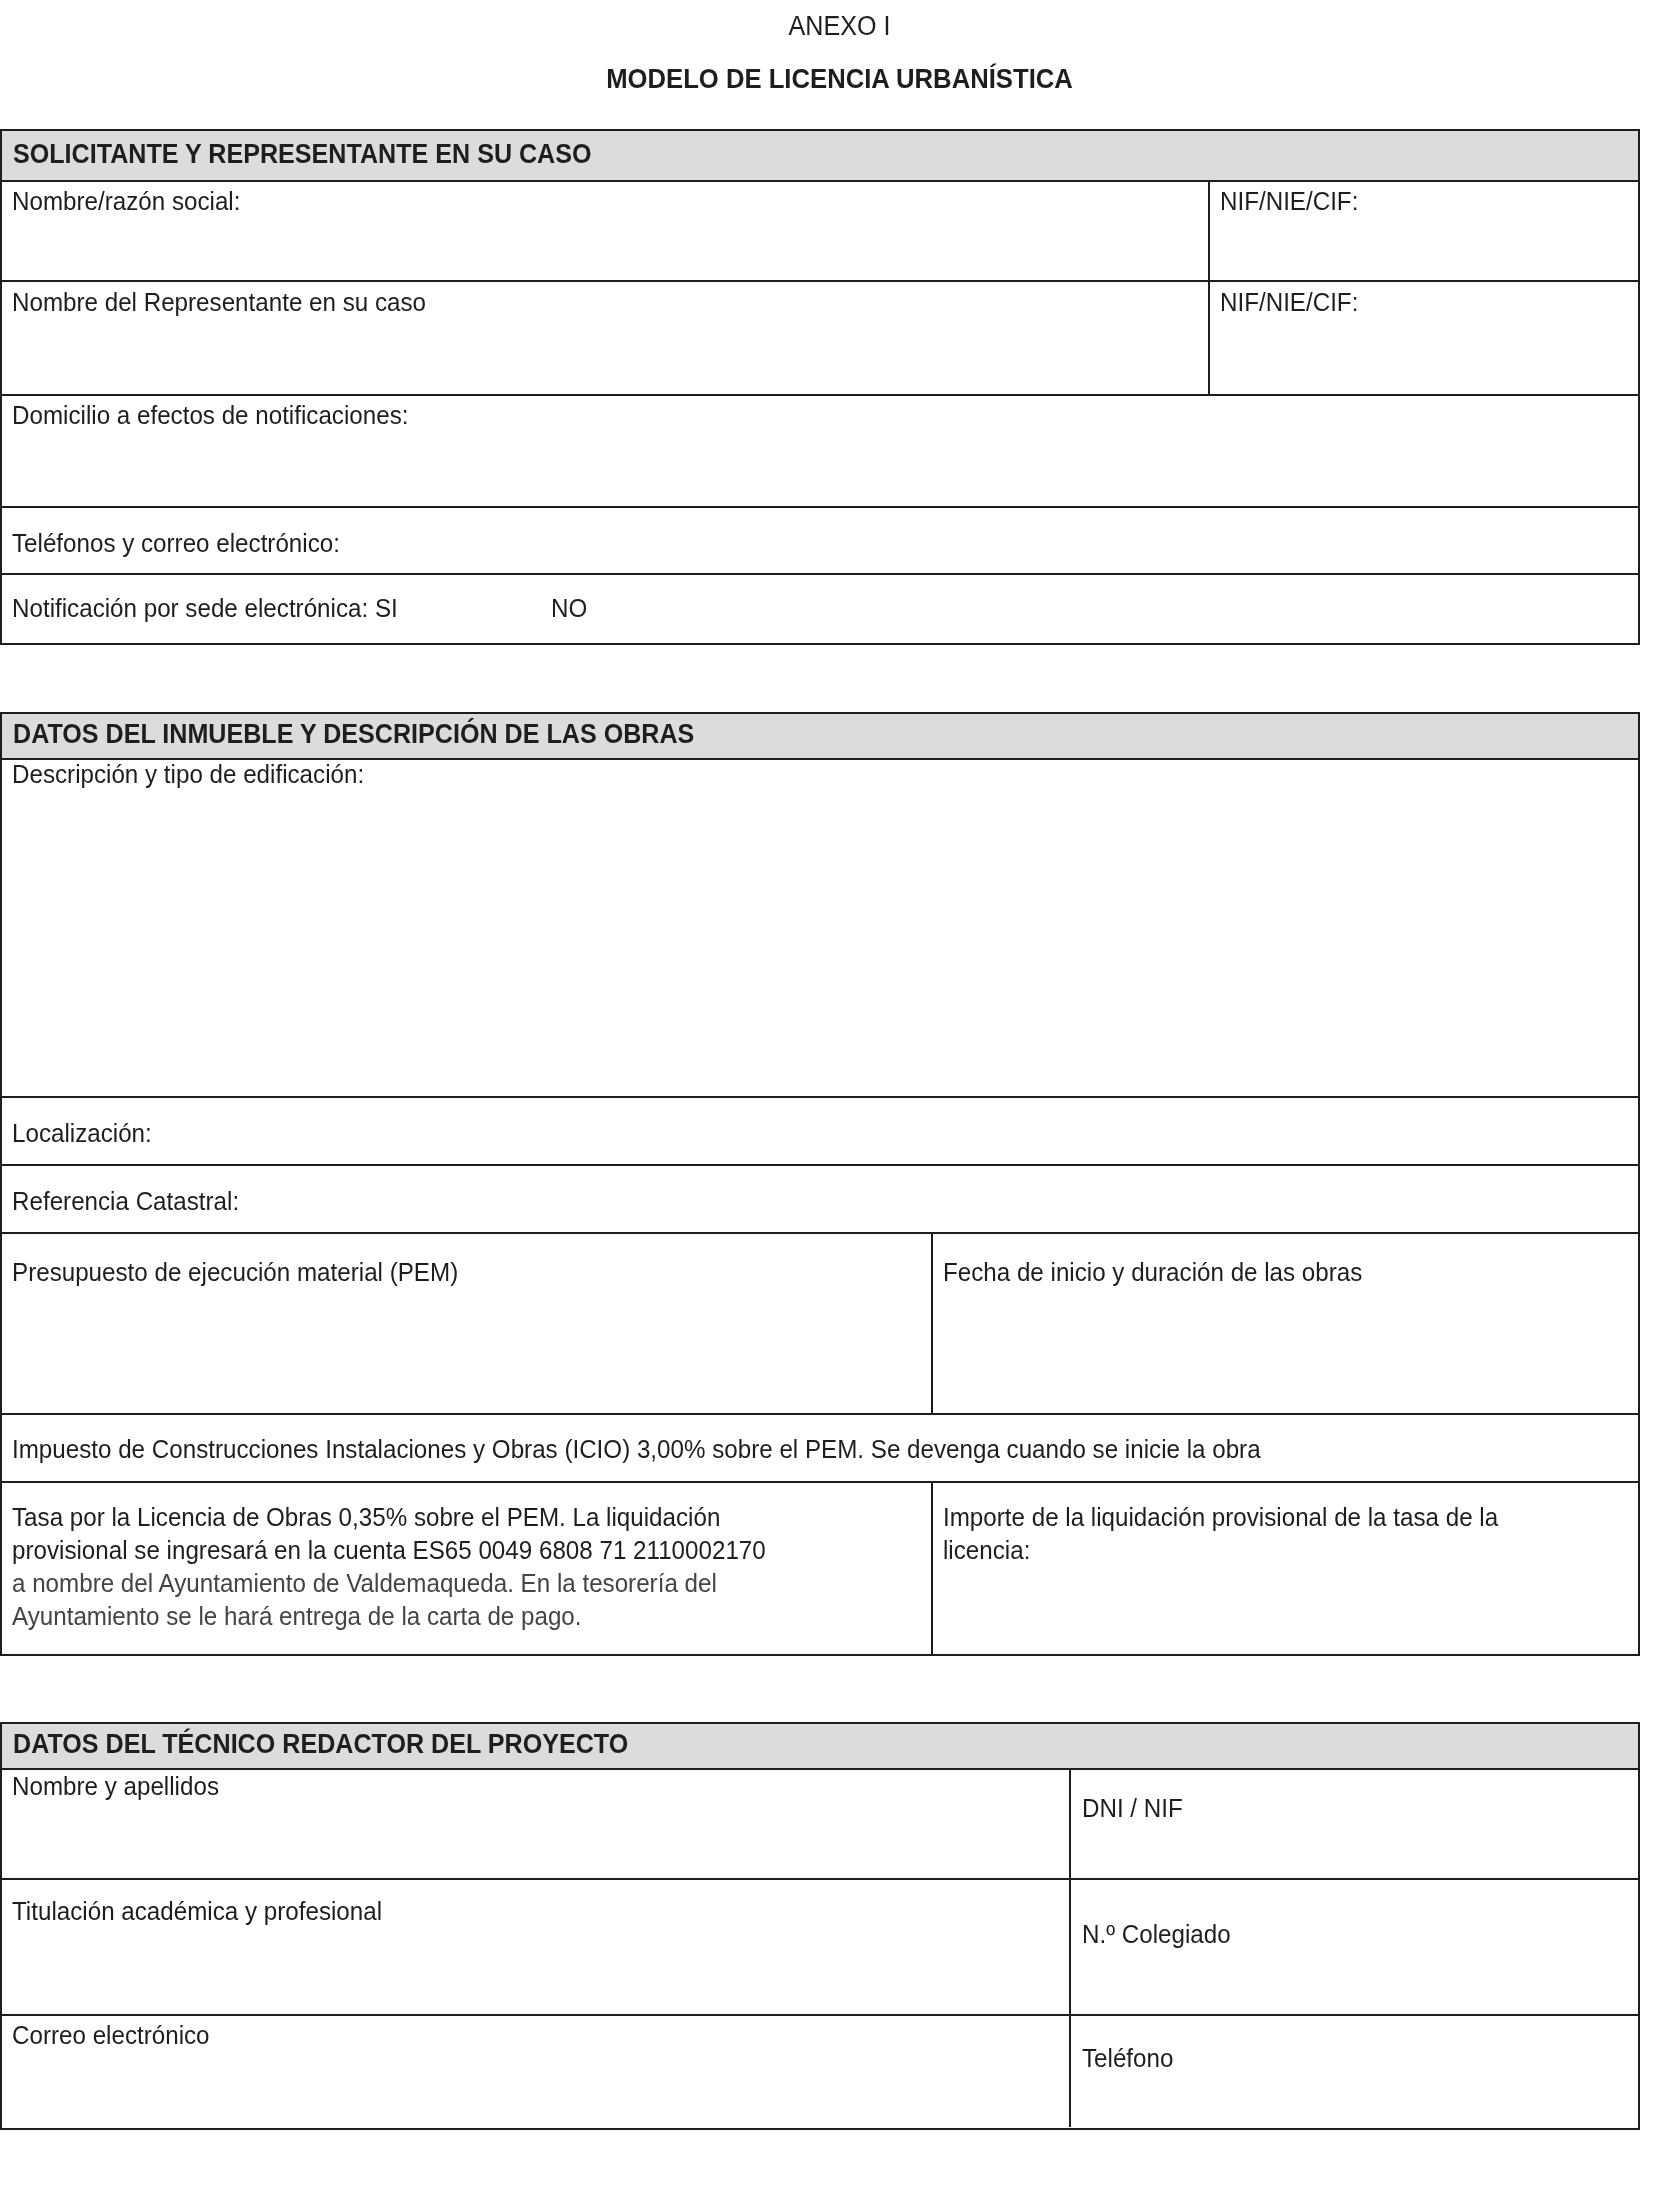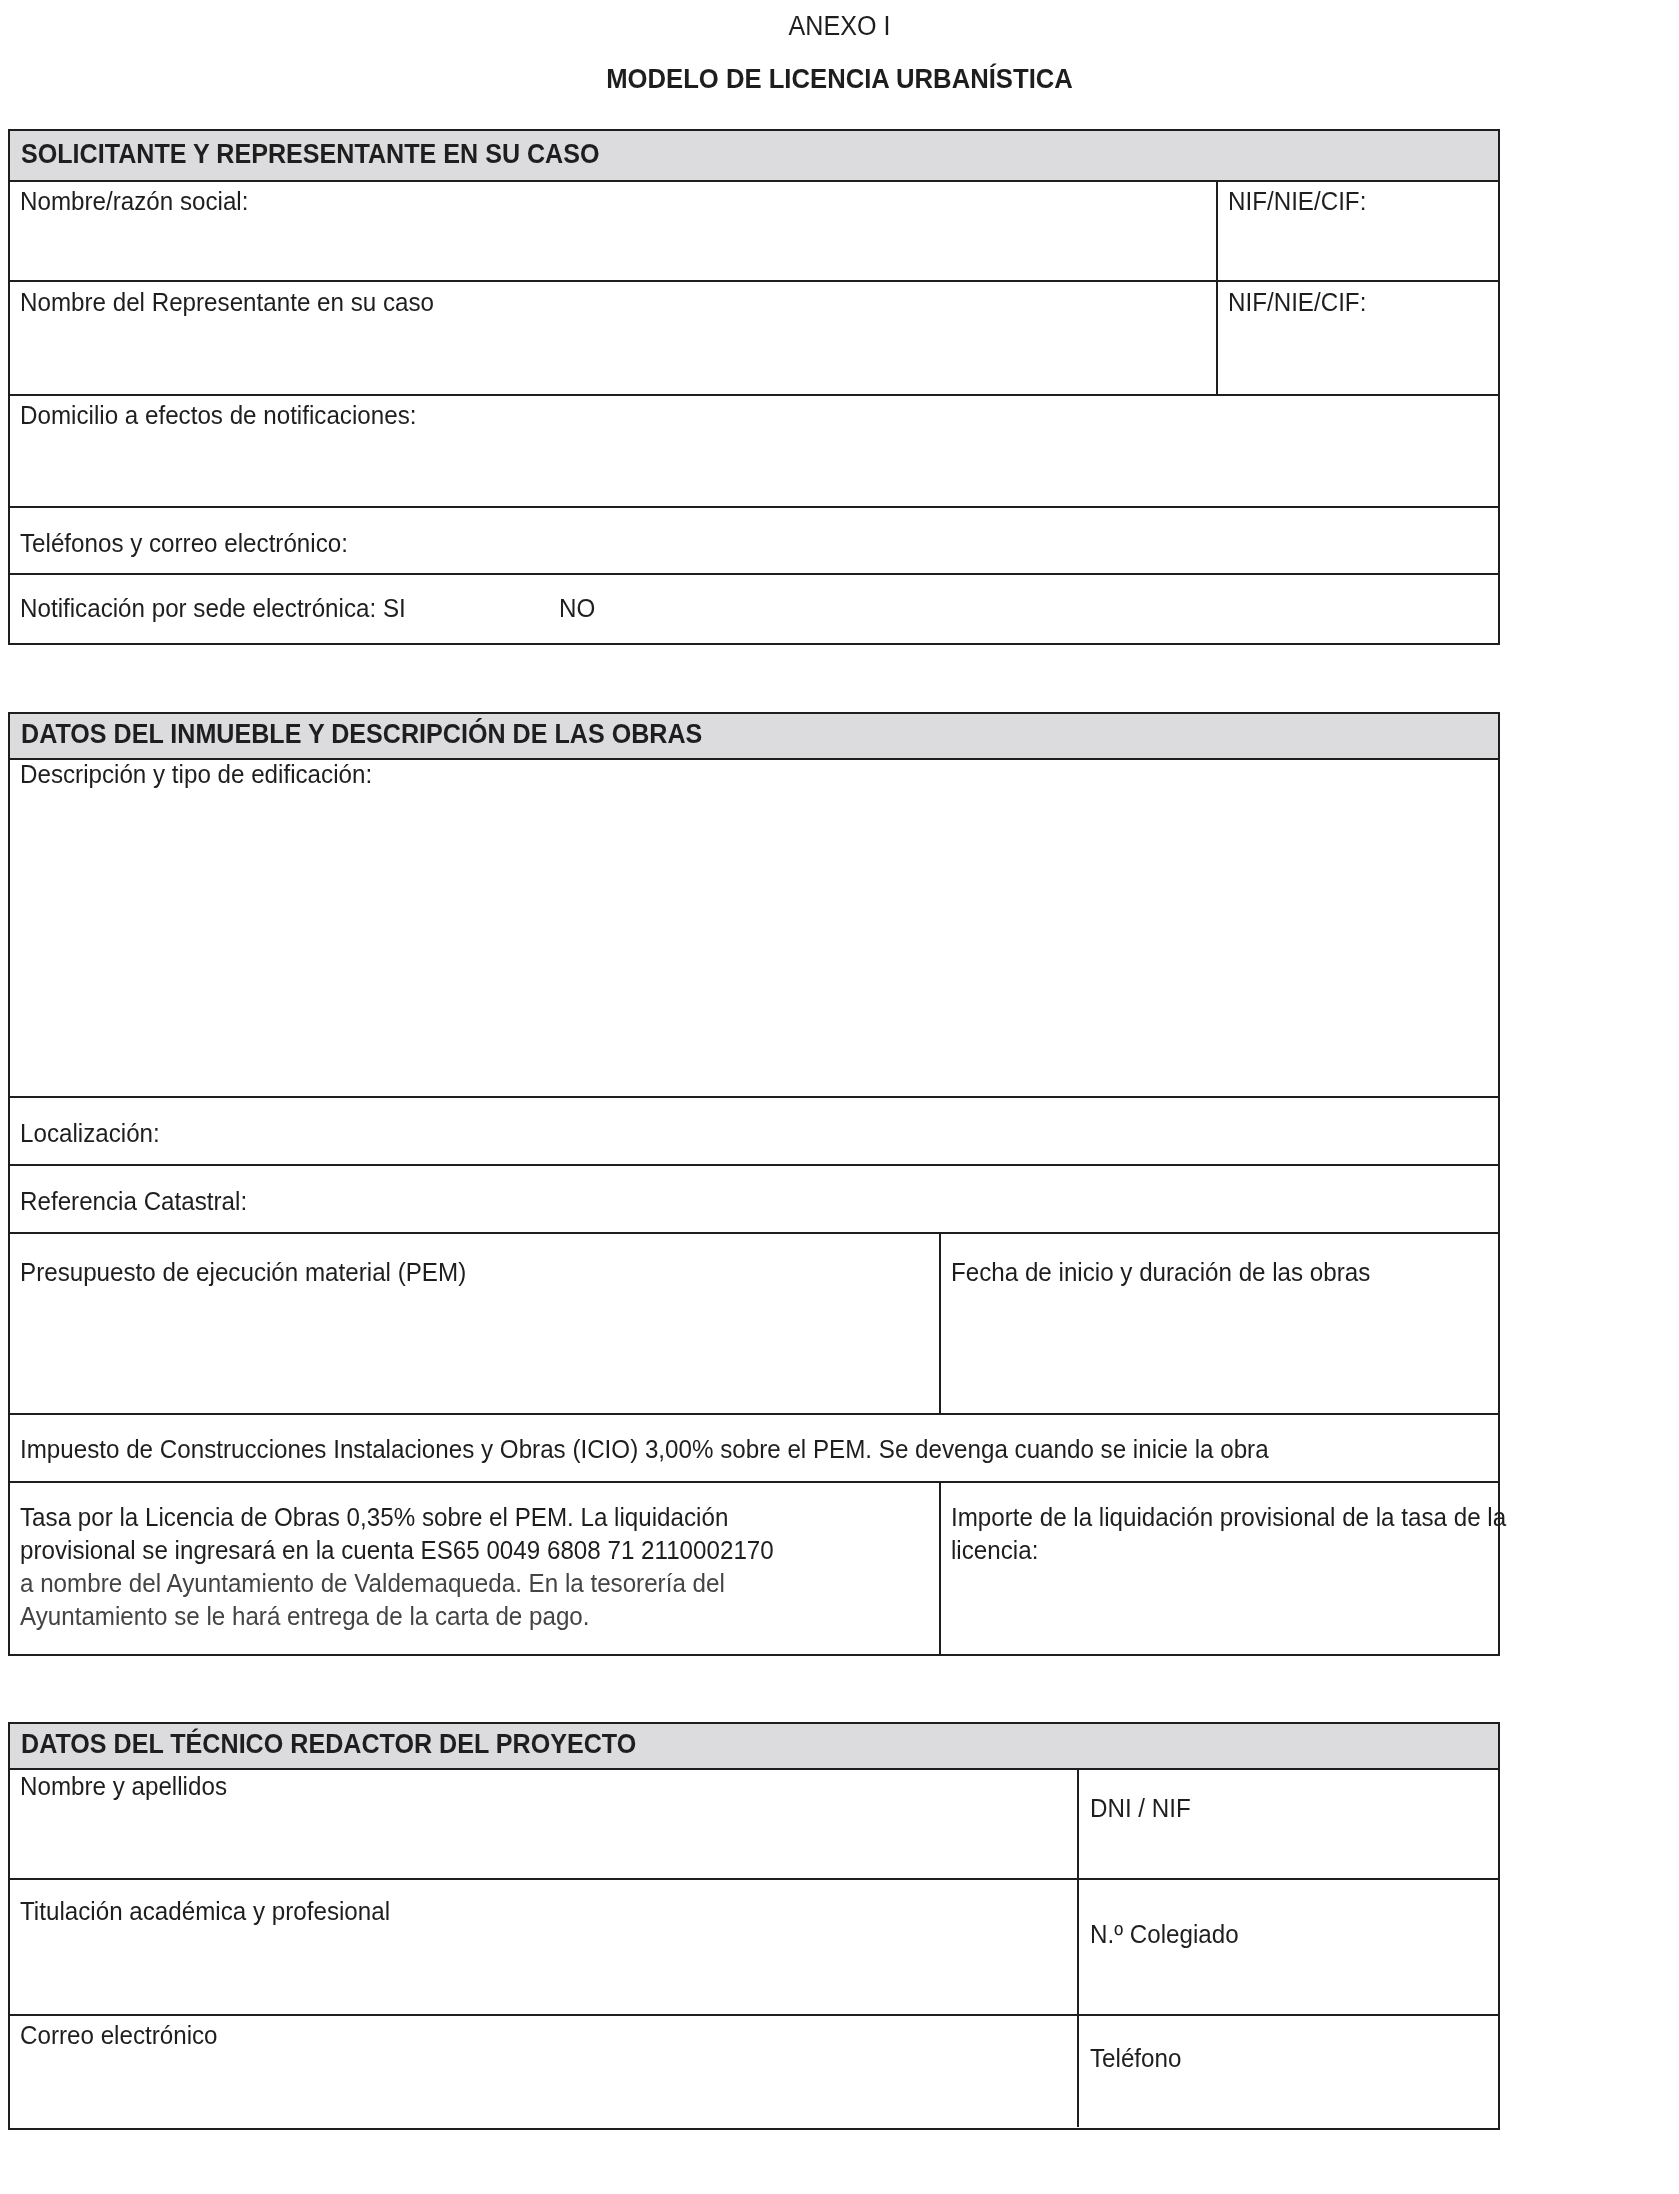--- a/index.html
+++ b/index.html
@@ -10,21 +10,21 @@
   .title-annex {
     position: absolute; left: 0; width: 1679px; top: 10.7px;
     text-align: center; font-size: 27px; line-height: 31px; font-weight: normal;
     transform: scaleX(0.93); transform-origin: center;
   }
   .title-main {
     position: absolute; left: 0; width: 1679px; top: 63px;
     text-align: center; font-size: 27.6px; line-height: 32px; font-weight: bold;
     transform: scaleX(0.93); transform-origin: center;
   }
-  .tbl { position: absolute; left: 8px; width: 1492px; box-sizing: border-box;
+  .tbl { position: absolute; left: 0; width: 1640px; box-sizing: border-box;
          border: 2.3px solid #1e1e1e; }
   .hdr { position: absolute; left: 0; right: 0; top: 0;
          background: #dcdcde; border-bottom: 2.3px solid #1e1e1e; box-sizing: border-box; }
   .hdr span { position: absolute; left: 10.7px; font-size: 27px; font-weight: bold;
               white-space: nowrap; transform: scaleX(0.93); transform-origin: left; }
   .cell { position: absolute; box-sizing: border-box; }
   .hline { position: absolute; left: 0; right: 0; height: 2.3px; background: #1e1e1e; }
   .vline { position: absolute; width: 2.3px; background: #1e1e1e; }
   .lbl { position: absolute; font-size: 26px; line-height: 32px; white-space: nowrap;
          transform: scaleX(0.93); transform-origin: left; }

